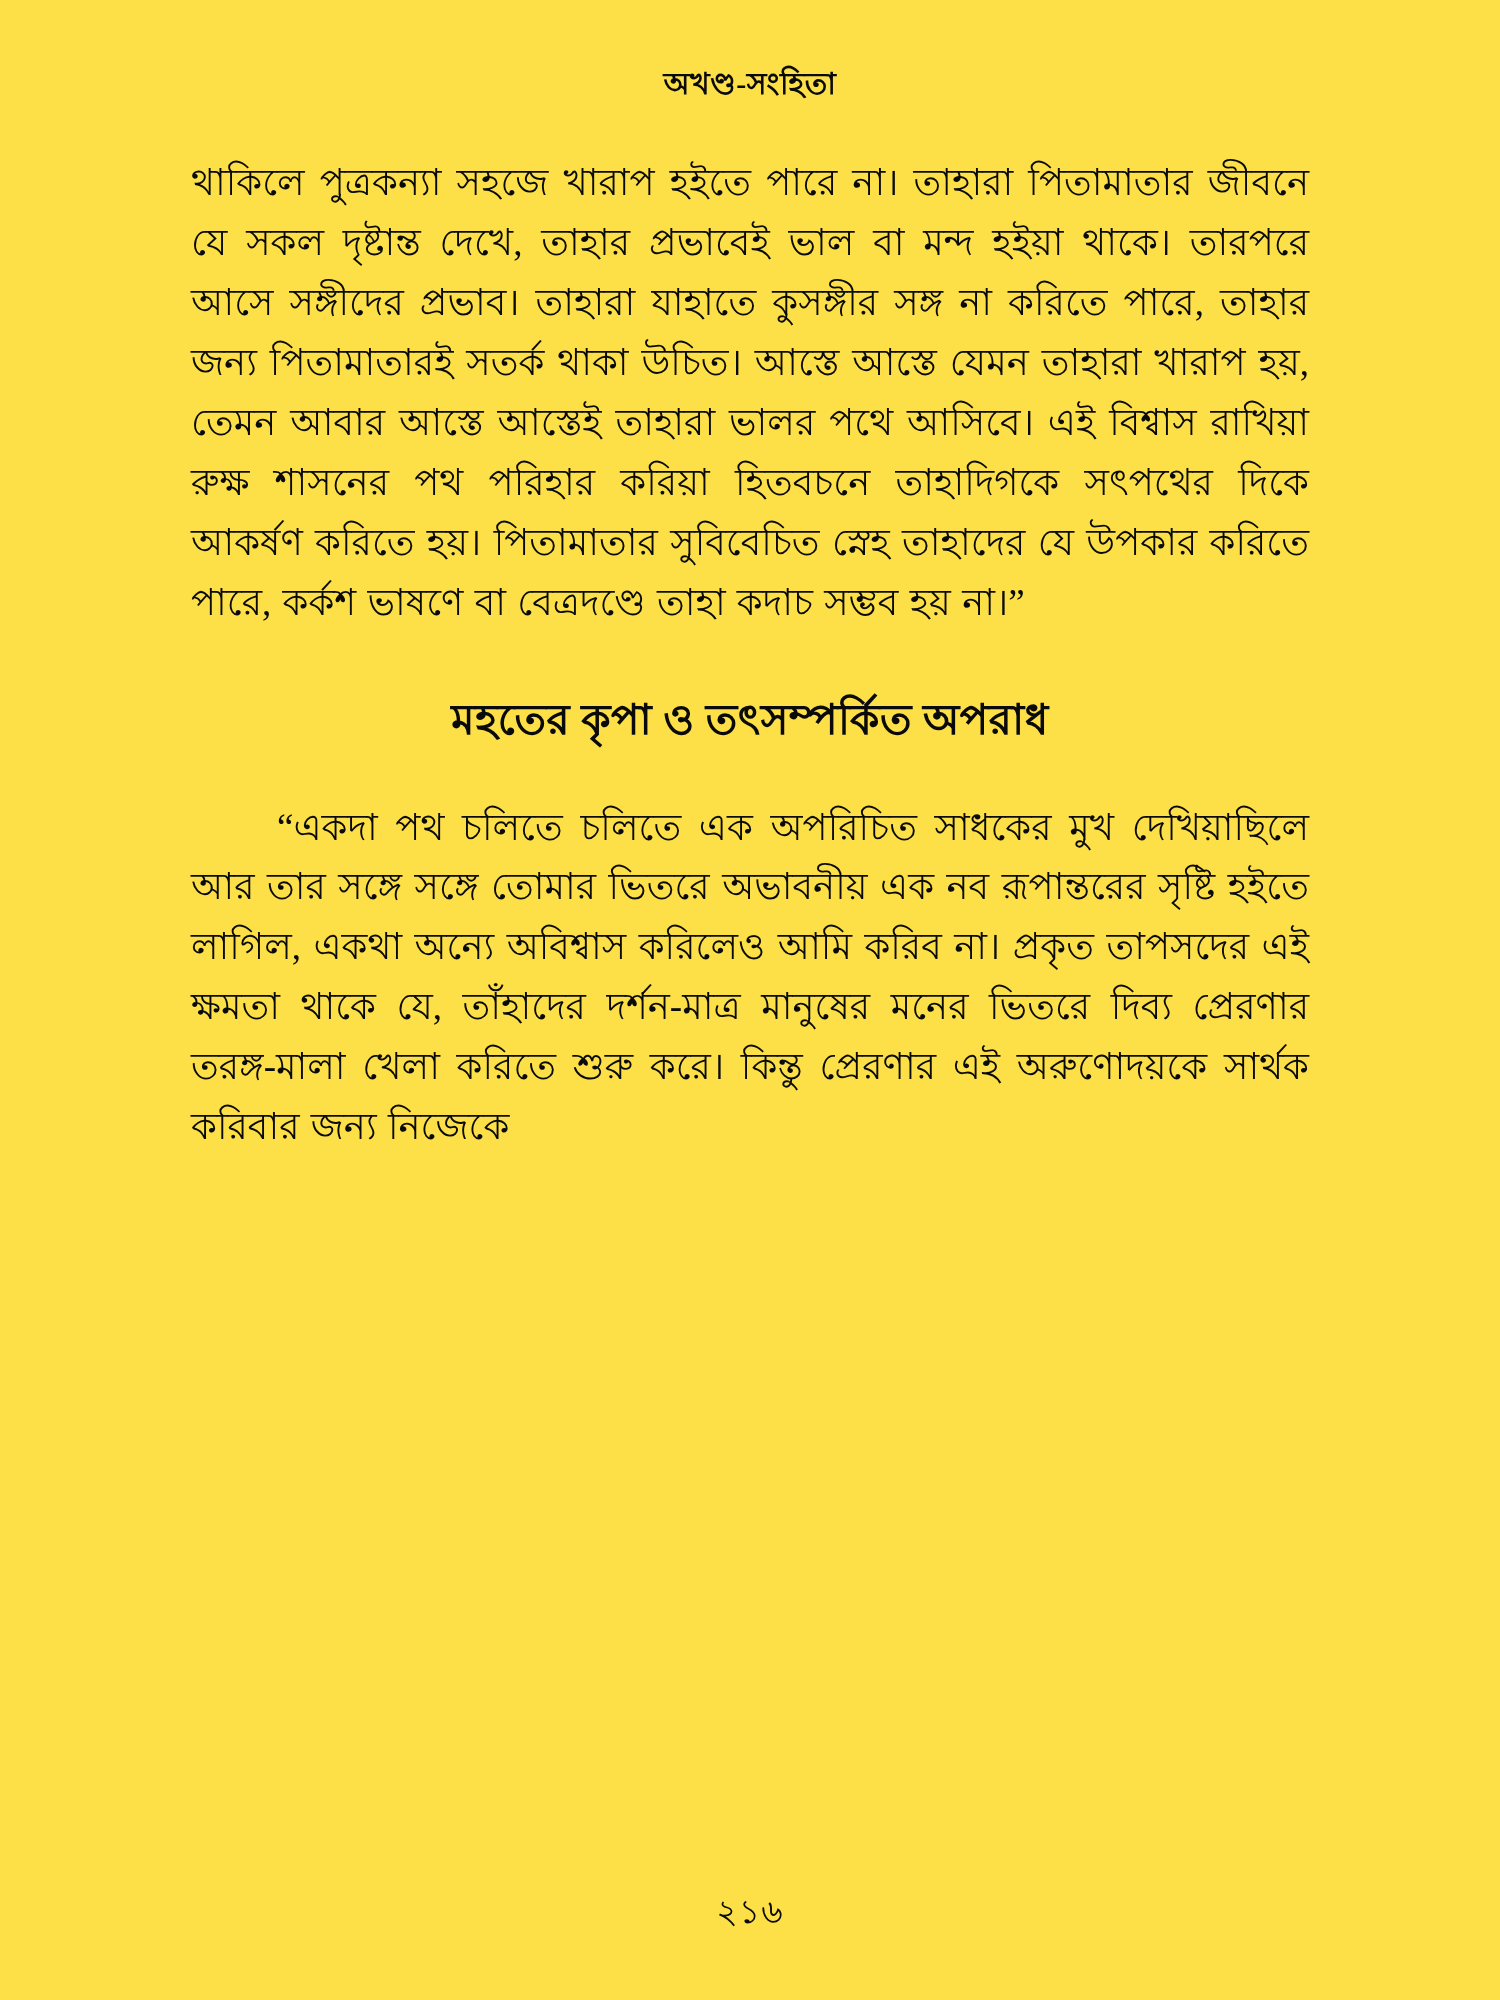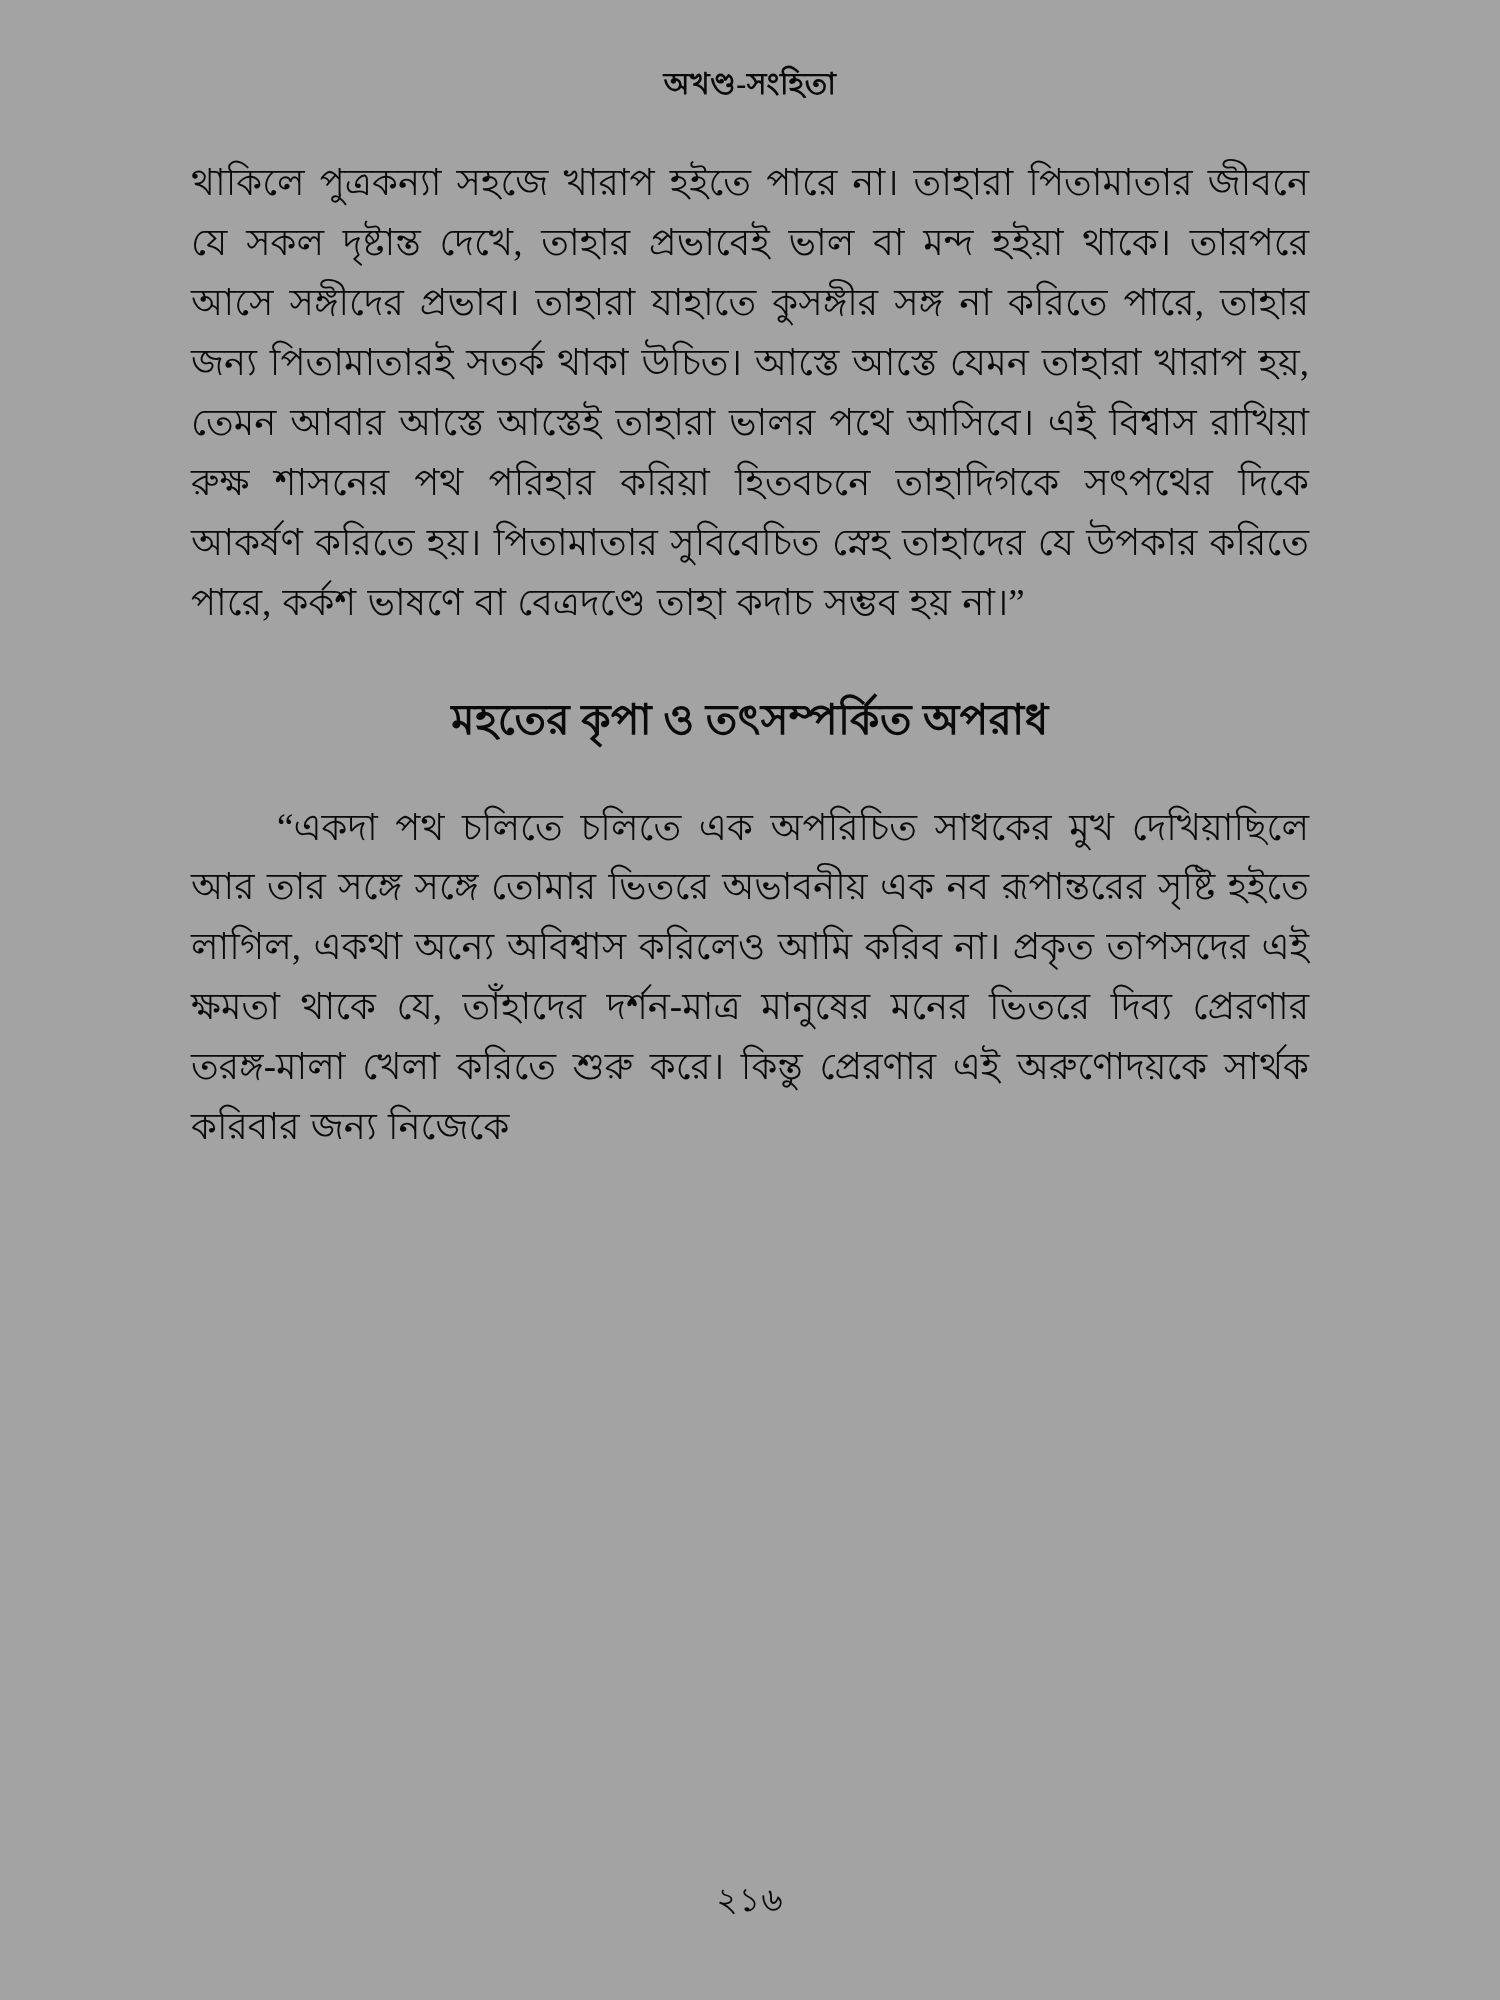--- a/index.html
+++ b/index.html
@@ -11,21 +11,21 @@
     width: 1500px;
     height: 2000px;
     font-family: "Liberation Serif", "DejaVu Serif", serif;
     color: #0a0a0a;
     overflow: hidden;
   }
   .page {
     position: relative;
     width: 1500px;
     height: 2000px;
-    background: #a3a3a3;
+    background: #fde047;
     box-sizing: border-box;
   }
   .content {
     position: absolute;
     left: 190px;
     top: 60px;
     width: 1120px;
   }
   .running-head {
     text-align: center;
@@ -52,21 +52,21 @@
     text-align: center;
     font-size: 42px;
     font-weight: 700;
     margin: 54px 0 40px 0;
     letter-spacing: 0.5px;
   }
   .folio {
     position: absolute;
     left: 0;
     right: 0;
-    bottom: 70px;
+    bottom: 58px;
     text-align: center;
     font-size: 33px;
     letter-spacing: 1px;
   }
 </style>
 </head>
 <body>
 
 <div class="page">
 

